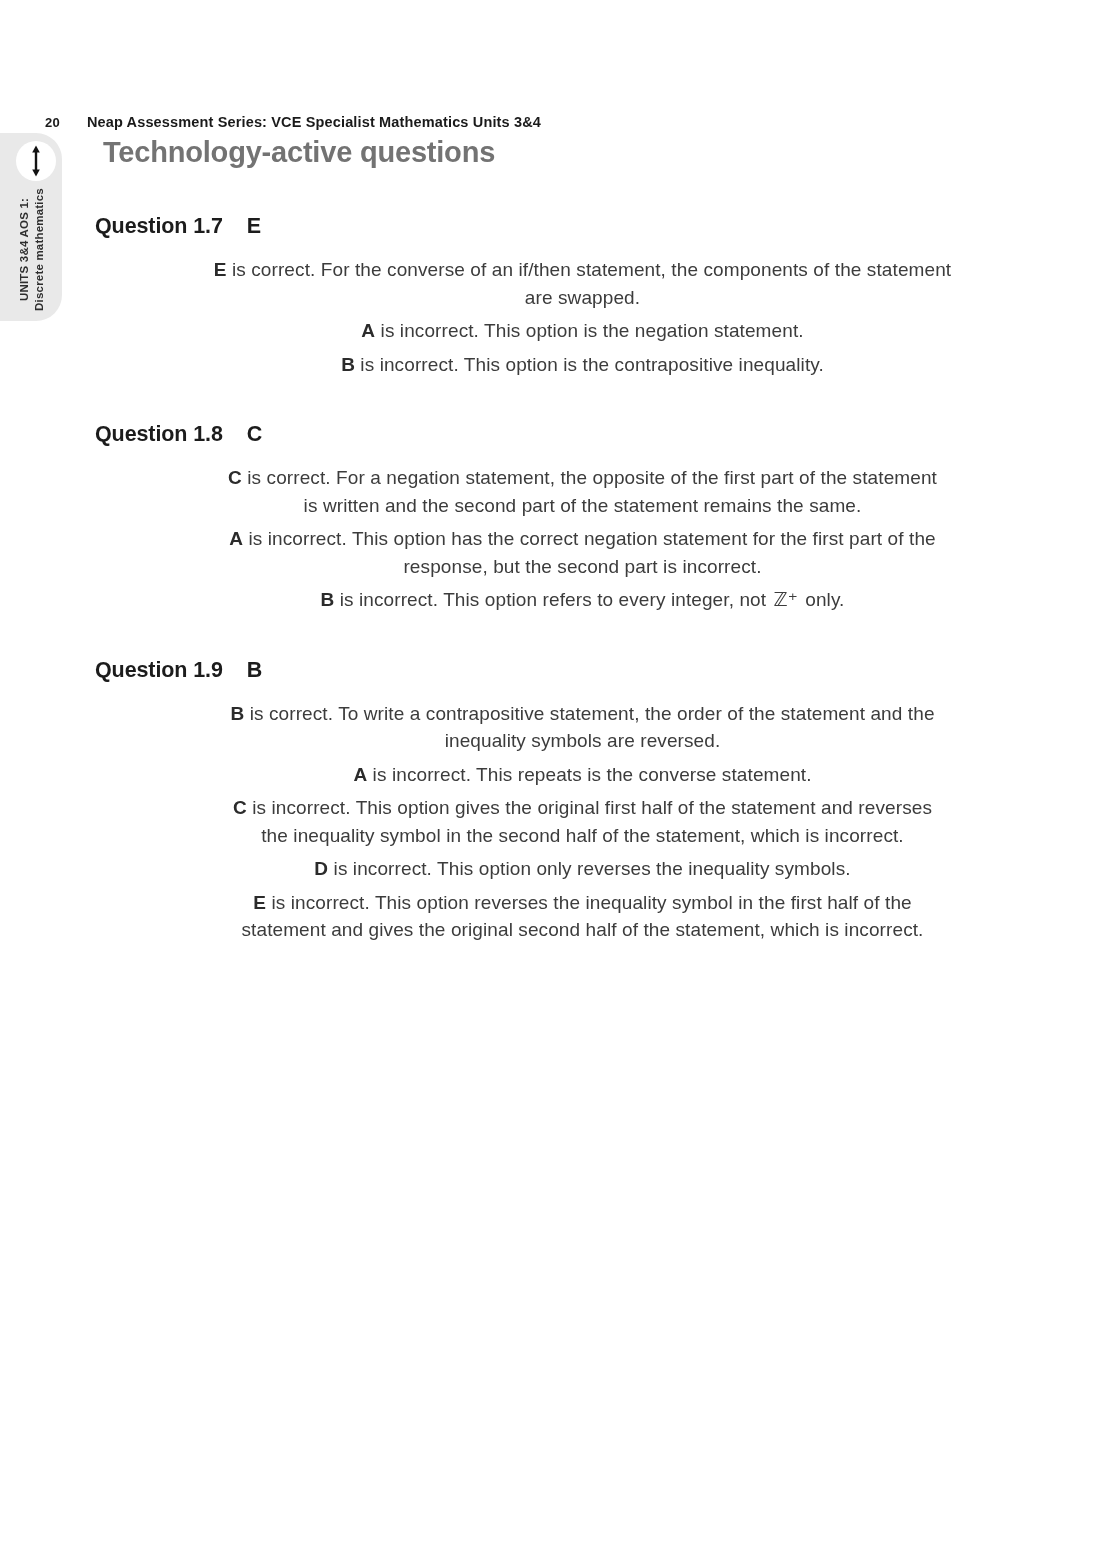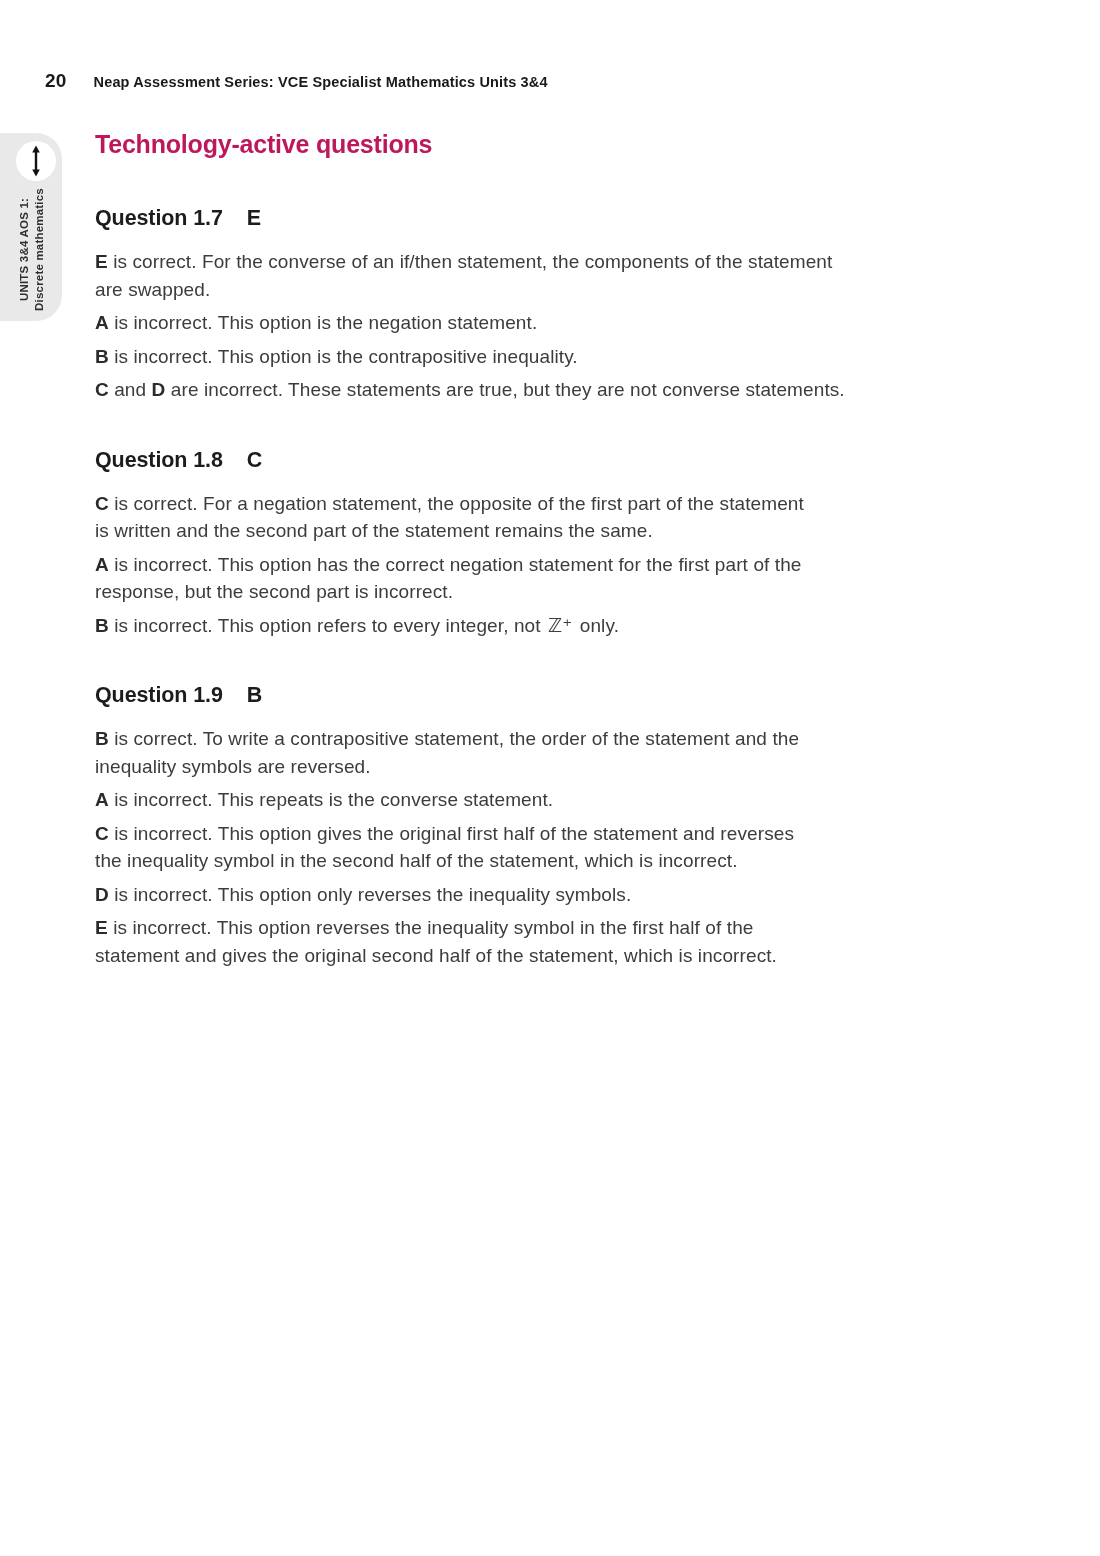--- a/index.html
+++ b/index.html
@@ -16,29 +16,30 @@
   
   .running-head {
     position: absolute;
     top: 70px;
     left: 45px;
     display: flex;
     align-items: baseline;
     color: #1a1a1a;
   }
   .page-num {
-    font-size: 19px;
+    font-size: 13px;
     font-weight: bold;
     letter-spacing: 0.2px;
   }
   .head-title {
     margin-left: 27px;
     font-size: 14.5px;
     font-weight: bold;
     letter-spacing: 0.15px;
+    margin-top: 44px;
   }
 
   
   .side-tab {
     position: absolute;
     left: 0;
     top: 133px;
     width: 62px;
     height: 188px;
     background: #e9e9e9;
@@ -76,44 +77,45 @@
   }
 
   
   .content {
     position: absolute;
     left: 95px;
     top: 126px;
     width: 975px;
   }
   .section-title {
-    margin: 0;
-    font-size: 25px;
+    margin: 8px;
+    font-size: 29px;
     line-height: 36px;
     font-weight: bold;
     letter-spacing: -0.2px;
-    color: #be185d;
+    color: #737373;
   }
   .question { margin-top: 42px; }
   .q-head {
     margin: 16px 0 16px 0;
     font-size: 21.5px;
     line-height: 28px;
     font-weight: bold;
     letter-spacing: -0.1px;
     color: #1c1c1c;
   }
   .q-answer { margin-left: 24px; }
   .q-para {
     margin: 0 0 6px 0;
     font-size: 19px;
     line-height: 27.5px;
     letter-spacing: 0.1px;
     color: #3c3c3c;
     white-space: pre-wrap;
+    text-align: center;
   }
   .q-para .b { font-weight: bold; color: #2b2b2b; }
   .q-para .math {
     font-family: "DejaVu Sans", "DejaVu Serif", sans-serif;
     padding: 0 2px;
   }
 </style>
 </head>
 <body>
 
@@ -142,21 +144,20 @@
 
   <main class="content">
     <h1 class="section-title">Technology-active questions</h1>
     <div id="questions">
         <section class="question">
           <h2 class="q-head"><span>Question 1.7</span><span class="q-answer">E</span></h2>
           <p class="q-para"><span class="b">E</span><span> is correct. For the converse of an if/then statement, the components of the statement
 are swapped.</span></p>
           <p class="q-para"><span class="b">A</span><span> is incorrect. This option is the negation statement.</span></p>
           <p class="q-para"><span class="b">B</span><span> is incorrect. This option is the contrapositive inequality.</span></p>
-          <p class="q-para"><span class="b">C</span><span> and </span><span class="b">D</span><span> are incorrect. These statements are true, but they are not converse statements.</span></p>
         </section>
         <section class="question">
           <h2 class="q-head"><span>Question 1.8</span><span class="q-answer">C</span></h2>
           <p class="q-para"><span class="b">C</span><span> is correct. For a negation statement, the opposite of the first part of the statement
 is written and the second part of the statement remains the same.</span></p>
           <p class="q-para"><span class="b">A</span><span> is incorrect. This option has the correct negation statement for the first part of the
 response, but the second part is incorrect.</span></p>
           <p class="q-para"><span class="b">B</span><span> is incorrect. This option refers to every integer, not </span><span class="math">ℤ⁺</span><span> only.</span></p>
         </section>
         <section class="question">

